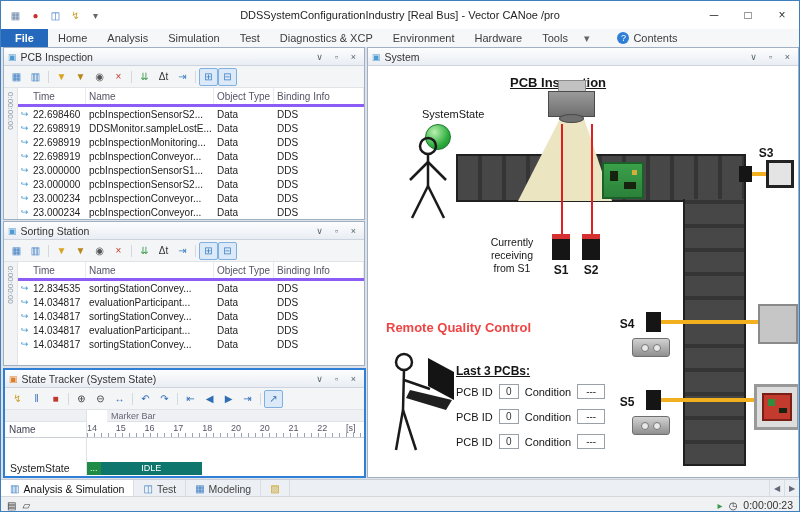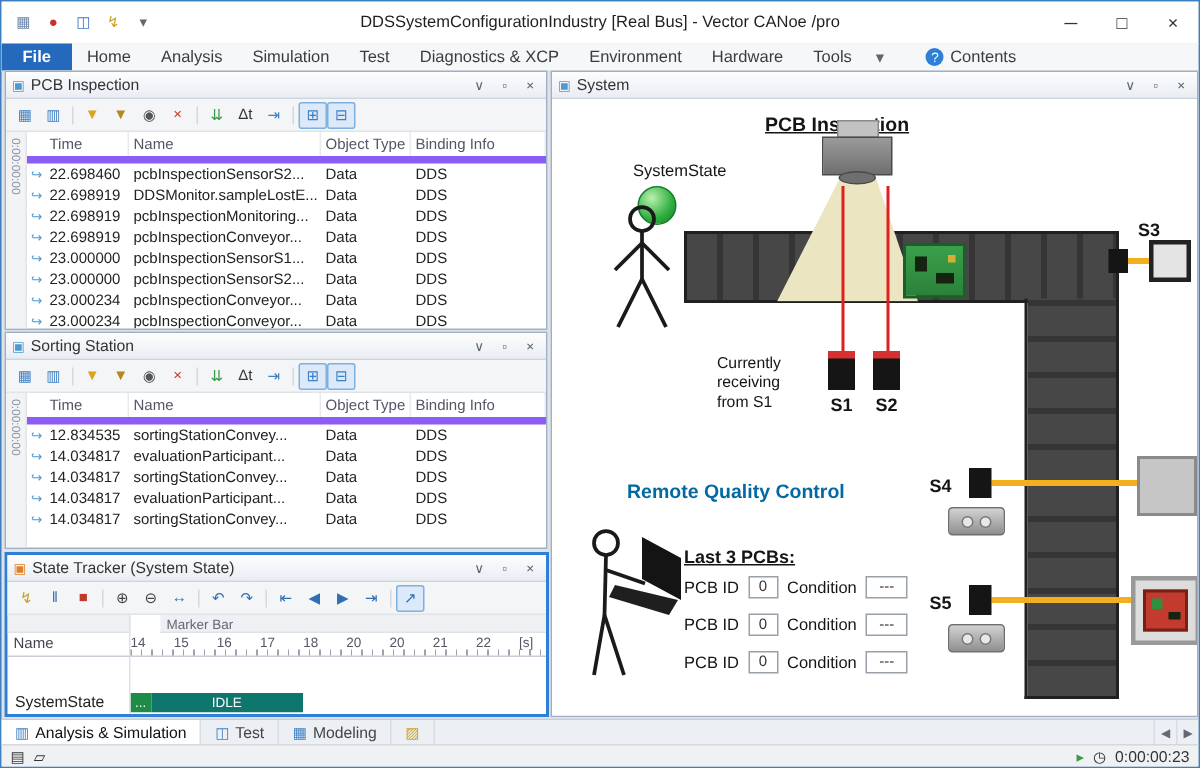--- a/index.html
+++ b/index.html
@@ -30,21 +30,21 @@
   .phbtn{width:13px;text-align:center;font-size:9px;color:#566;}
   .ptool{height:21px;background:#f4f5f7;border-bottom:1px solid #e0e3e8;display:flex;align-items:center;padding:0 3px;flex:0 0 auto;}
   .tbi{width:17px;height:16px;display:flex;align-items:center;justify-content:center;font-size:10px;border:1px solid transparent;border-radius:2px;flex:0 0 auto;}
   .tbi.pressed{background:#dce9f8;border-color:#7fb0e0;}
   .tsep{width:1px;height:12px;background:#d5d8dd;margin:0 3px;flex:0 0 auto;}
 
   .tablewrap{flex:1;display:flex;overflow:hidden;}
   .timestrip{width:13px;background:#f2f3f5;border-right:1px solid #e2e4e8;flex:0 0 auto;}
   .timestrip span{writing-mode:vertical-rl;font-size:8px;color:#8a93a3;padding-top:4px;display:block;margin-left:2px;}
   .tbl{flex:1;display:flex;flex-direction:column;overflow:hidden;}
-  .thead{display:flex;height:16px;border-bottom:5px solid #8b5cf6;font-size:10px;color:#556;align-items:flex-start;flex:0 0 auto;}
+  .thead{display:flex;height:16px;border-bottom:3px solid #8b5cf6;font-size:10px;color:#556;align-items:flex-start;flex:0 0 auto;}
   .hcell{border-right:1px solid #e8eaee;height:100%;display:flex;align-items:center;box-sizing:border-box;}
   .hsp{width:13px;flex:0 0 auto;}
   .rc-time{width:55px;flex:0 0 auto;padding-left:2px;box-sizing:border-box;overflow:hidden;white-space:nowrap;}
   .rc-name{width:128px;flex:0 0 auto;padding-left:3px;box-sizing:border-box;overflow:hidden;white-space:nowrap;}
   .rc-type{width:60px;flex:0 0 auto;padding-left:3px;box-sizing:border-box;overflow:hidden;white-space:nowrap;}
   .rc-bind{flex:1;padding-left:3px;overflow:hidden;white-space:nowrap;}
   .rows{flex:1;overflow:hidden;}
   .trow{display:flex;height:14px;align-items:center;font-size:10px;color:#222;}
   .ric{width:13px;text-align:center;font-size:9px;color:#4f9bd1;flex:0 0 auto;}
 
@@ -61,38 +61,38 @@
   .st-rowlabel{font-size:10.5px;color:#222;display:flex;align-items:center;padding-left:5px;border-right:1px solid #dfe2e7;}
   .st-barcell{display:flex;align-items:center;padding:1px 4px 1px 0;}
   .bar{display:flex;width:100%;height:13px;overflow:hidden;}
   .seg{display:flex;align-items:center;justify-content:center;font-size:9px;overflow:hidden;white-space:nowrap;}
 
   
   .syscanvas{flex:1;position:relative;background:#fff;overflow:hidden;}
   .abs{position:absolute;}
   .h1{font-size:15px;font-weight:bold;text-decoration:underline;color:#151515;}
   .h2{font-size:13px;font-weight:bold;text-decoration:underline;color:#151515;}
-  .h2b{font-size:13px;font-weight:bold;color:#0369a1;margin-left:32px;}
+  .h2b{font-size:13px;font-weight:bold;color:#ef4444;}
   .lbl{font-size:11px;color:#151515;}
   .slabel{font-size:12px;font-weight:bold;color:#151515;text-align:center;width:18px;}
   .sphere{width:24px;height:24px;border-radius:50%;background:radial-gradient(circle at 35% 30%,#b9f0b0,#2fae3f 60%,#1a7f2c);border:1px solid #157a28;}
   .conv{background:repeating-linear-gradient(90deg,#474747 0 20px,#353535 20px 24px);border:2px solid #202020;box-sizing:border-box;}
   .convv{background:repeating-linear-gradient(0deg,#474747 0 20px,#353535 20px 24px);border:2px solid #202020;border-top:none;box-sizing:border-box;z-index:2;}
   .beam{clip-path:polygon(45% 0,70% 0,100% 100%,0 100%);background:#ece5c2;z-index:3;}
   .laser{width:2px;background:#e02020;z-index:5;}
   .sensor{background:#151515;z-index:4;}
   .sensor .red{height:5px;background:#d63030;}
   .wire{background:#f2b01e;z-index:3;}
   .pcb{background:linear-gradient(#3aa04a,#2c813a);border:2px solid #1c5f28;box-sizing:border-box;z-index:4;}
   .chip{position:absolute;background:#15230f;}
   .pad{position:absolute;background:#d4af37;}
   .qbox{box-sizing:border-box;z-index:4;}
   .device{background:linear-gradient(#d2d2d2,#8f8f8f);border:1px solid #6f6f6f;border-radius:3px;z-index:4;display:flex;align-items:center;justify-content:center;gap:4px;}
   .device .dot{width:6px;height:6px;border-radius:50%;background:#e8e8e8;border:1px solid #777;}
-  .note{font-size:10.5px;color:#151515;white-space:pre-line;line-height:1.25;}
+  .note{font-size:10.5px;color:#151515;text-align:center;white-space:pre-line;line-height:1.25;}
   .pcbrow{display:flex;align-items:center;gap:6px;font-size:11px;color:#151515;}
   .valbox{border:1px solid #9aa0a8;background:#fff;font-size:10px;display:flex;align-items:center;justify-content:center;height:15px;box-sizing:border-box;color:#333;}
 
   
   .tabbar{position:absolute;left:0;top:478px;width:100%;height:17px;background:#eceff3;border-top:1px solid #c9ced6;display:flex;align-items:stretch;font-size:10.5px;color:#444;}
   .btab{display:flex;align-items:center;gap:4px;padding:0 9px;border-right:1px solid #d9dde2;}
   .btab.active{background:#fff;color:#111;}
   .tabsp{flex:1;}
   .scrollbtn{width:14px;display:flex;align-items:center;justify-content:center;font-size:8px;color:#667;border-left:1px solid #d9dde2;}
   .statusbar{position:absolute;left:0;top:495px;width:100%;height:17px;background:#f0f1f3;border-top:1px solid #d4d7db;display:flex;align-items:center;font-size:10.5px;color:#333;padding:0 6px;box-sizing:border-box;gap:6px;}

